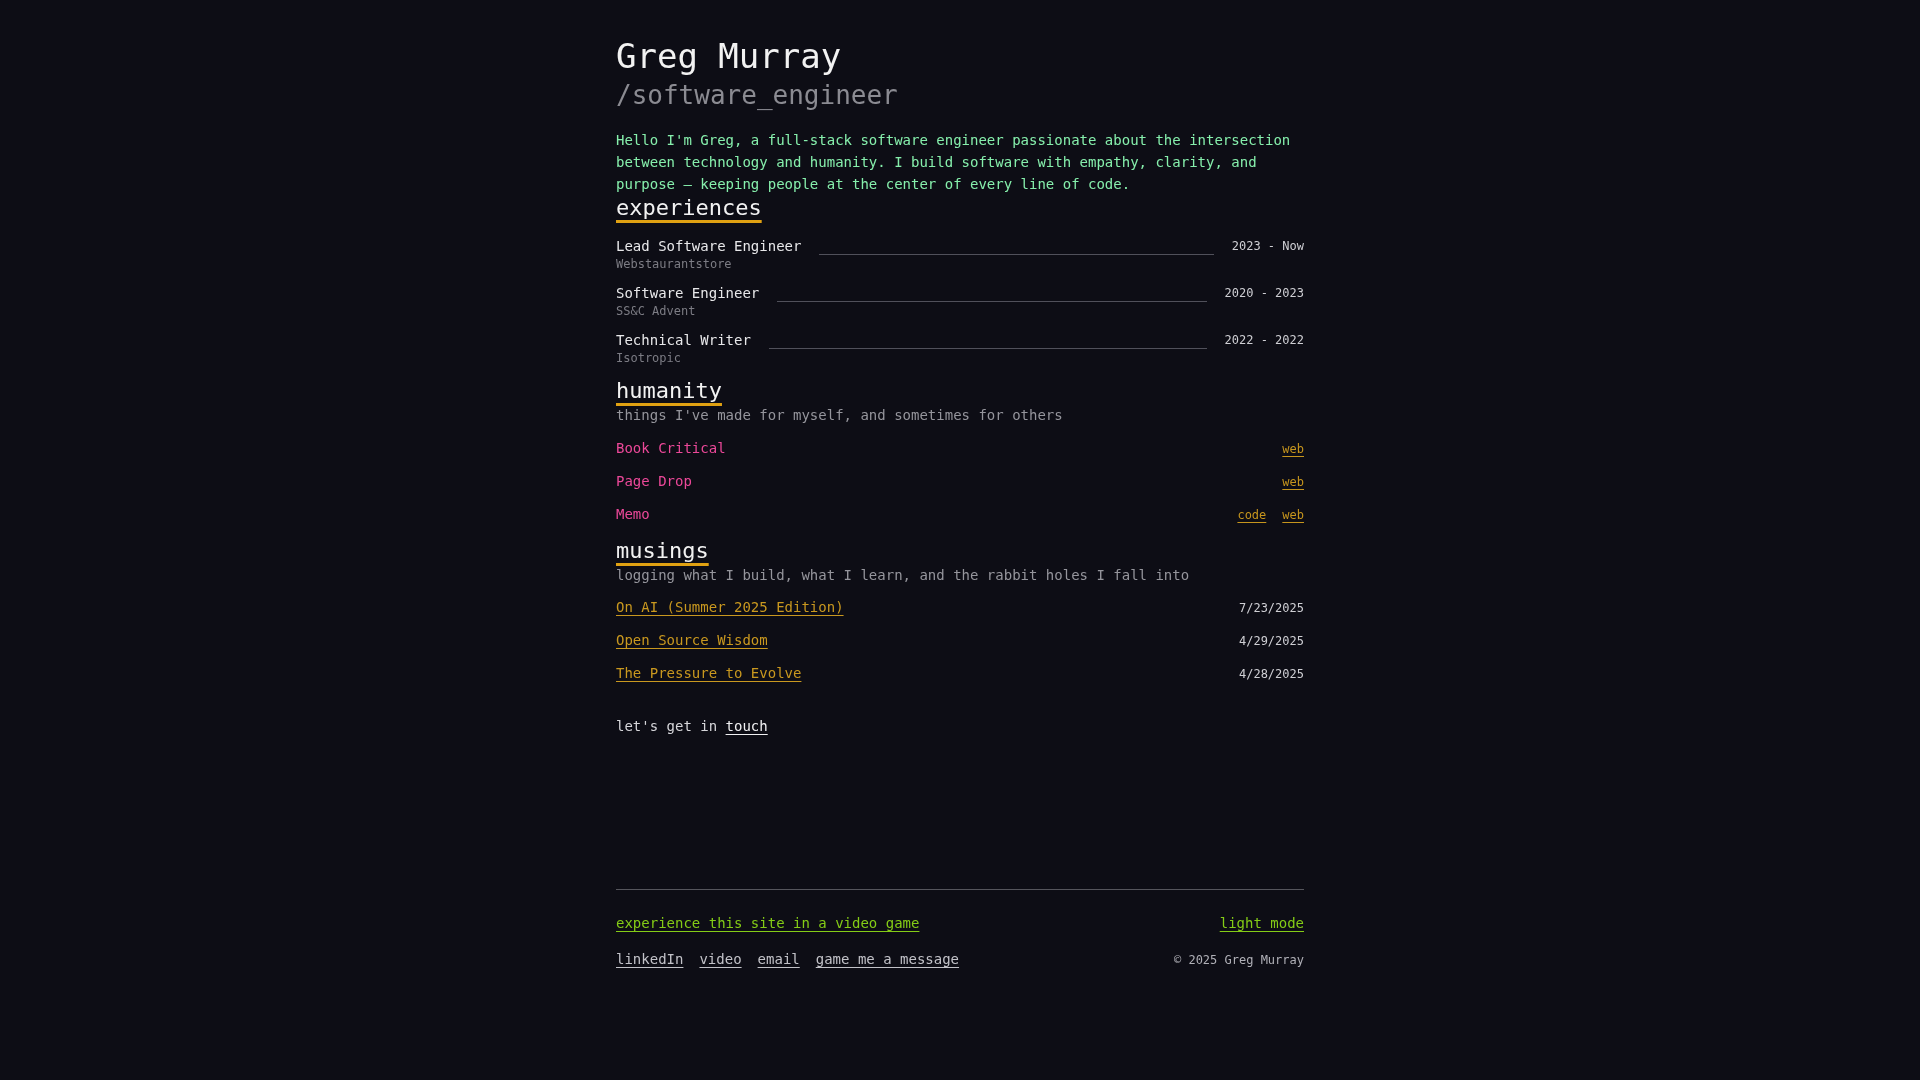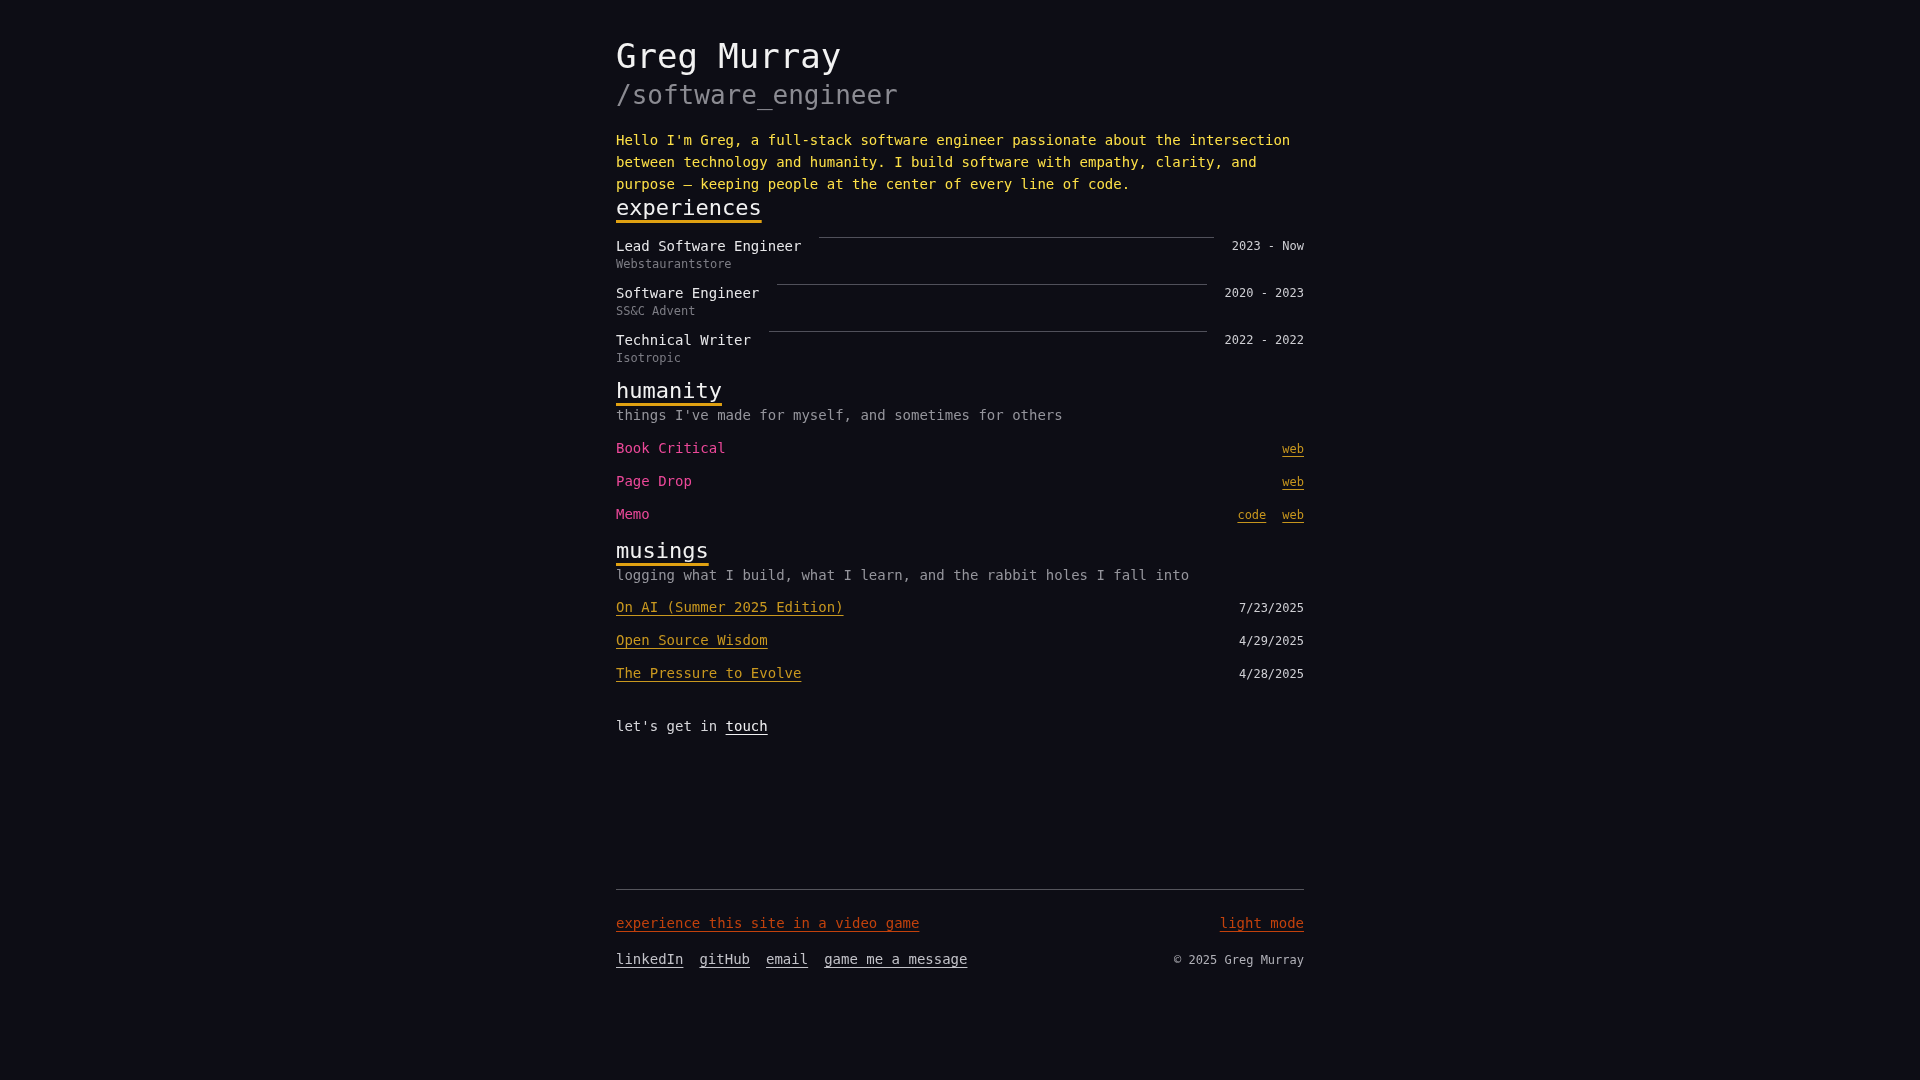--- a/index.html
+++ b/index.html
@@ -30,21 +30,21 @@
   .subtitle {
     font-size: 26px;
     line-height: 1.25;
     color: #8b8b92;
     margin: 2px 0 0 0;
   }
   .intro {
     margin: 18px 0 0 0;
     font-size: 14px;
     line-height: 22px;
-    color: #fde047;
+    color: #86efac;
   }
 
   
   h2.section-heading {
     font-size: 22px;
     line-height: 26px;
     font-weight: 400;
     color: #f2f2f2;
     margin: 0;
     text-decoration: underline;
@@ -61,21 +61,21 @@
     font-size: 14px;
     line-height: 18px;
     color: #95959c;
   }
 
   
   .exp-list { margin-top: 16px; }
   .exp-item { margin-bottom: 12px; }
   .exp-row {
     display: flex;
-    align-items: flex-start;
+    align-items: flex-end;
     line-height: 18px;
   }
   .exp-title {
     font-size: 14px;
     color: #e8e8ea;
     white-space: nowrap;
   }
   .exp-line {
     flex: 1;
     border-bottom: 1px solid #50505a;
@@ -149,21 +149,21 @@
   }
   .footer-row1 {
     padding-top: 24px;
     display: flex;
     justify-content: space-between;
     align-items: baseline;
     line-height: 18px;
   }
   a.footer-white-link {
     font-size: 14px;
-    color: #c2410c;
+    color: #84cc16;
     text-decoration: underline;
     text-underline-offset: 3px;
   }
   .footer-row2 {
     margin-top: 18px;
     display: flex;
     justify-content: space-between;
     align-items: baseline;
     line-height: 18px;
   }
@@ -271,21 +271,21 @@
   </div>
 
   <footer>
     <div class="footer-row1">
       <a class="footer-white-link">experience this site in a video game</a>
       <a class="footer-white-link">light mode</a>
     </div>
     <div class="footer-row2">
       <span class="footer-social">
         <a class="footer-gray-link">linkedIn</a>
-        <a class="footer-gray-link">gitHub</a>
+        <a class="footer-gray-link">video</a>
         <a class="footer-gray-link">email</a>
         <a class="footer-gray-link">game me a message</a>
       </span>
       <span class="copyright">© 2025 Greg Murray</span>
     </div>
   </footer>
 
 </div>
 
 </body></html>

